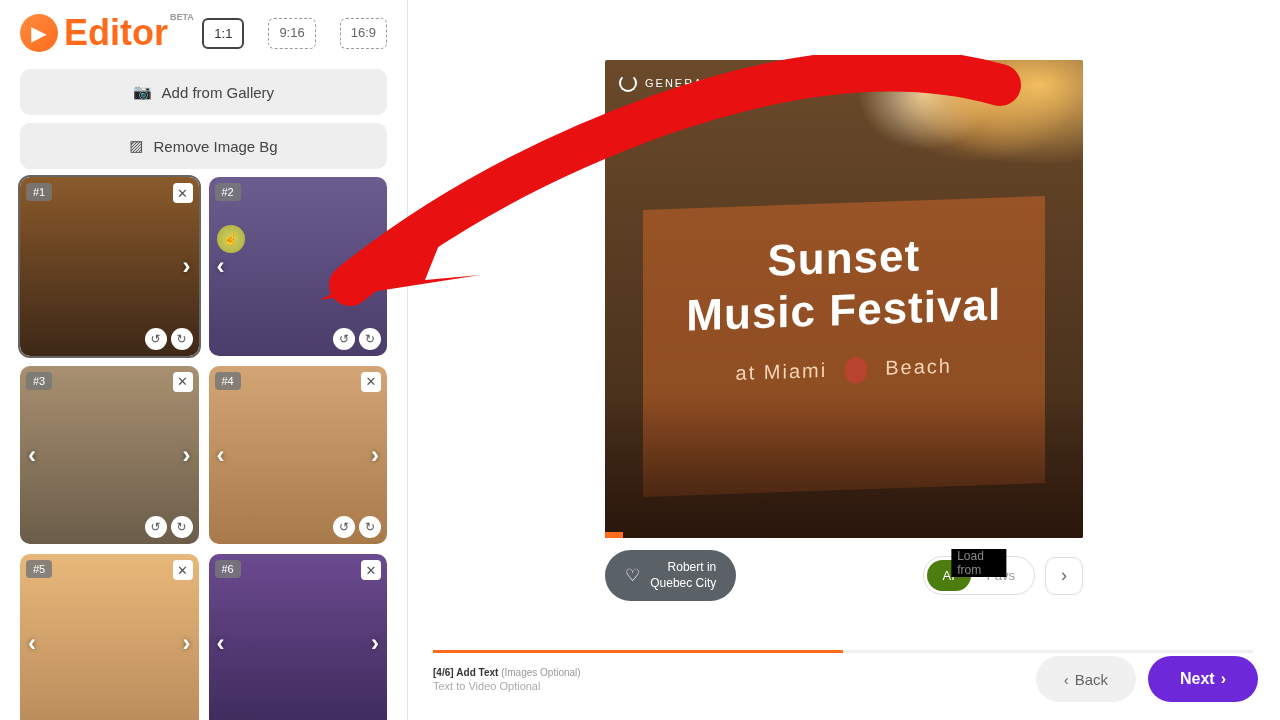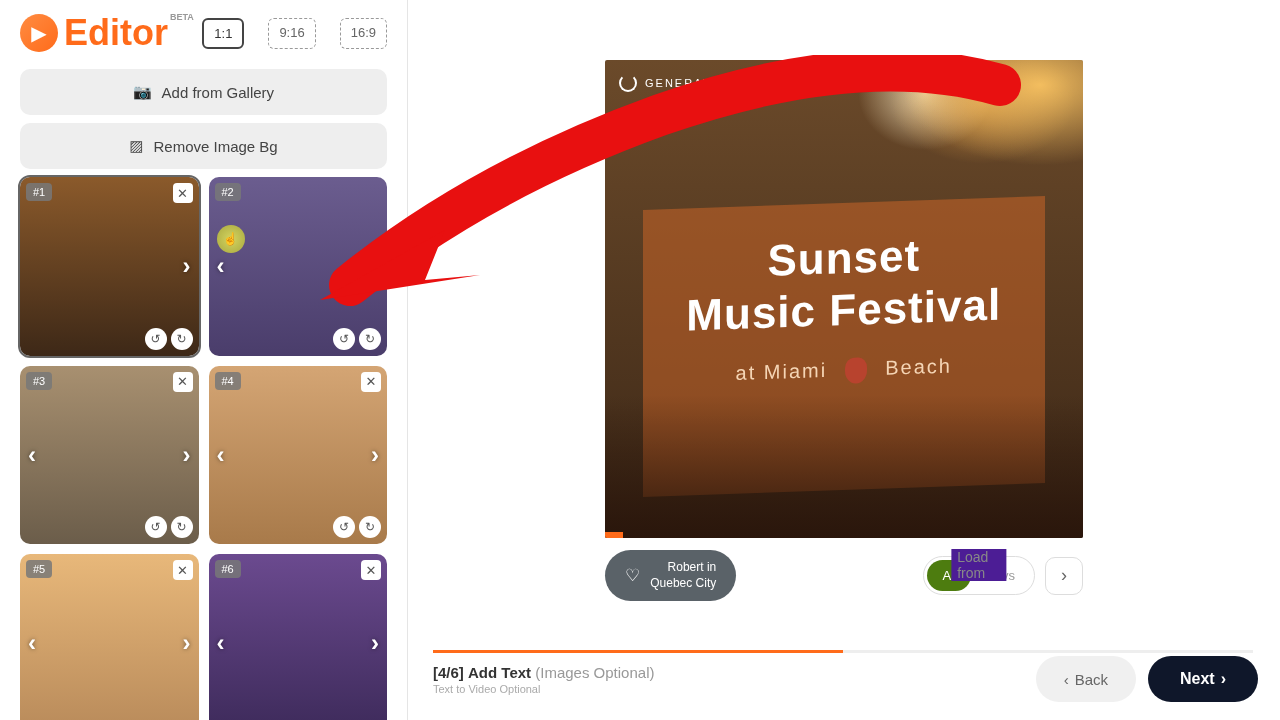--- a/index.html
+++ b/index.html
@@ -44,35 +44,35 @@
 .preview-sub{font-size:20px;color:#f5d5b5;margin-top:22px;font-family:'Courier New',monospace;letter-spacing:2px}
 .lobster{display:inline-block;width:22px;height:26px;background:#b8432e;border-radius:40% 40% 50% 50%;vertical-align:middle;margin:0 4px}
 .preview-crowd{position:absolute;bottom:0;left:0;width:100%;height:30%;background:linear-gradient(180deg,transparent,rgba(40,20,10,0.9))}
 .orange-bar{position:absolute;bottom:0;left:0;width:18px;height:6px;background:#ff6b1a}
 .below-preview{position:absolute;left:197px;top:550px;width:478px;display:flex;justify-content:space-between;align-items:center}
 .user-pill{background:#5a6268;color:#fff;border-radius:30px;padding:10px 20px;display:flex;align-items:center;gap:10px;font-size:12px}
 .heart{font-size:17px}
 .user-text{text-align:right;line-height:1.3}
 .load-group{display:flex;align-items:center;gap:10px}
 .load-segment{border:1px solid #ddd;border-radius:20px;padding:3px;display:flex;position:relative}
-.load-label{position:absolute;top:-8px;left:50%;transform:translateX(-50%);background:#4c1d95;padding:0 6px;font-size:14px;color:#888}
+.load-label{position:absolute;top:-8px;left:50%;transform:translateX(-50%);background:#000000;padding:0 6px;font-size:12px;color:#888}
 .seg-btn{padding:8px 16px;border-radius:16px;font-size:13px;cursor:pointer}
 .seg-btn.active{background:#4d7c0f;color:#fff}
 .seg-btn.inactive{color:#999}
 .round-btn{width:38px;height:38px;border:1px solid #ddd;border-radius:10px;display:flex;align-items:center;justify-content:center;color:#666;cursor:pointer;font-size:18px;background:#fff}
 .progress-bar{position:absolute;left:25px;top:650px;width:820px;height:3px;background:#eee}
 .progress-fill{width:50%;height:100%;background:#ff6b1a}
 .footer{position:absolute;left:25px;bottom:18px;width:825px;display:flex;justify-content:space-between;align-items:center}
-.step-text{font-size:15px;color:#333}
+.step-text{font-size:10px;color:#333}
 .step-text .bold{font-weight:700}
 .step-text .light{color:#999}
 .step-sub{font-size:11px;color:#aaa;margin-top:2px}
 .footer-btns{display:flex;gap:12px}
 .btn-back{background:#f0f0f0;color:#666;border:none;border-radius:25px;padding:14px 28px;font-size:15px;cursor:pointer;display:flex;align-items:center;gap:6px}
-.btn-next{background:#0f172a;color:#fff;border:none;border-radius:25px;padding:14px 32px;font-size:16px;font-weight:600;cursor:pointer;display:flex;align-items:center;gap:6px}
+.btn-next{background:#6d28d9;color:#fff;border:none;border-radius:25px;padding:14px 32px;font-size:16px;font-weight:600;cursor:pointer;display:flex;align-items:center;gap:6px}
 .red-arrow{position:absolute;left:310px;top:55px;width:720px;height:290px;z-index:10;pointer-events:none}
 </style>
 </head>
 <body>
 
 <div class="sidebar">
   <div class="logo-row">
     <div class="logo">
       <div class="logo-icon">▶</div>
       <div>

